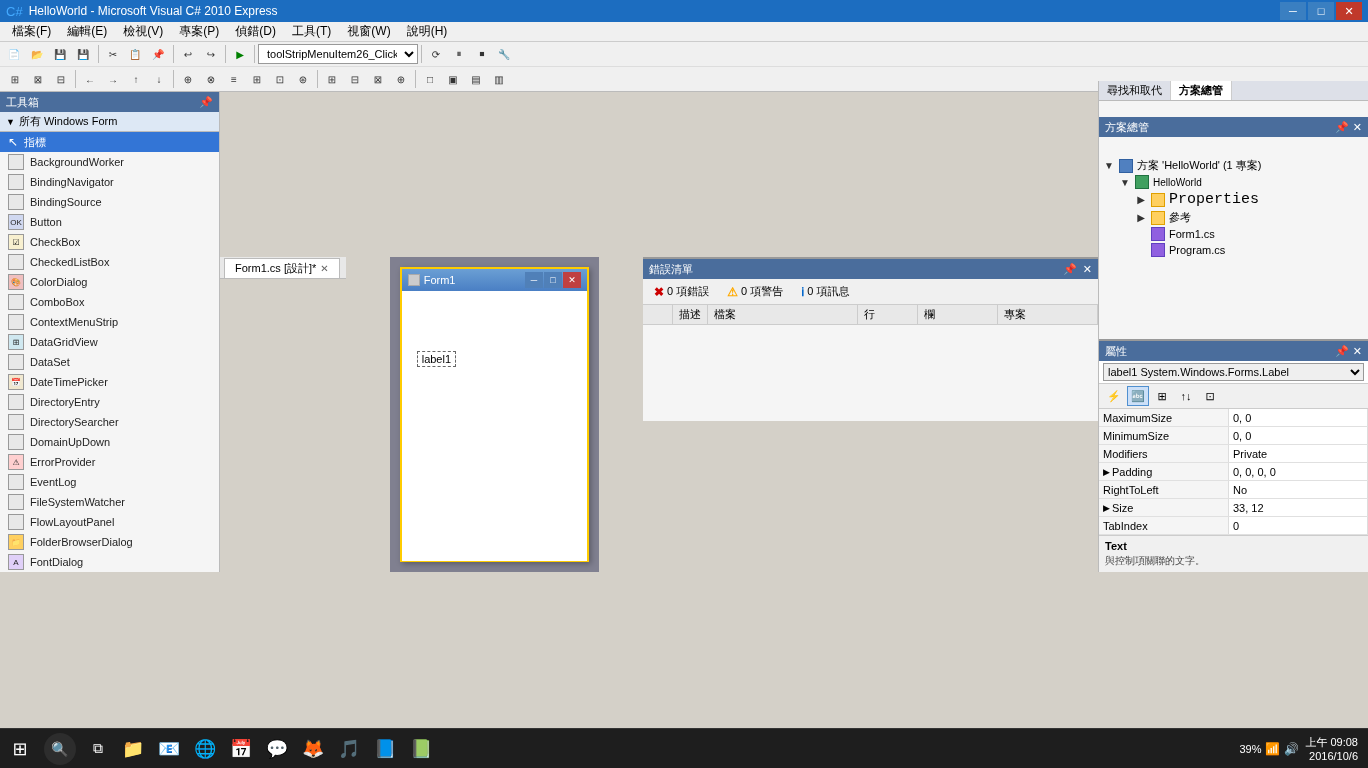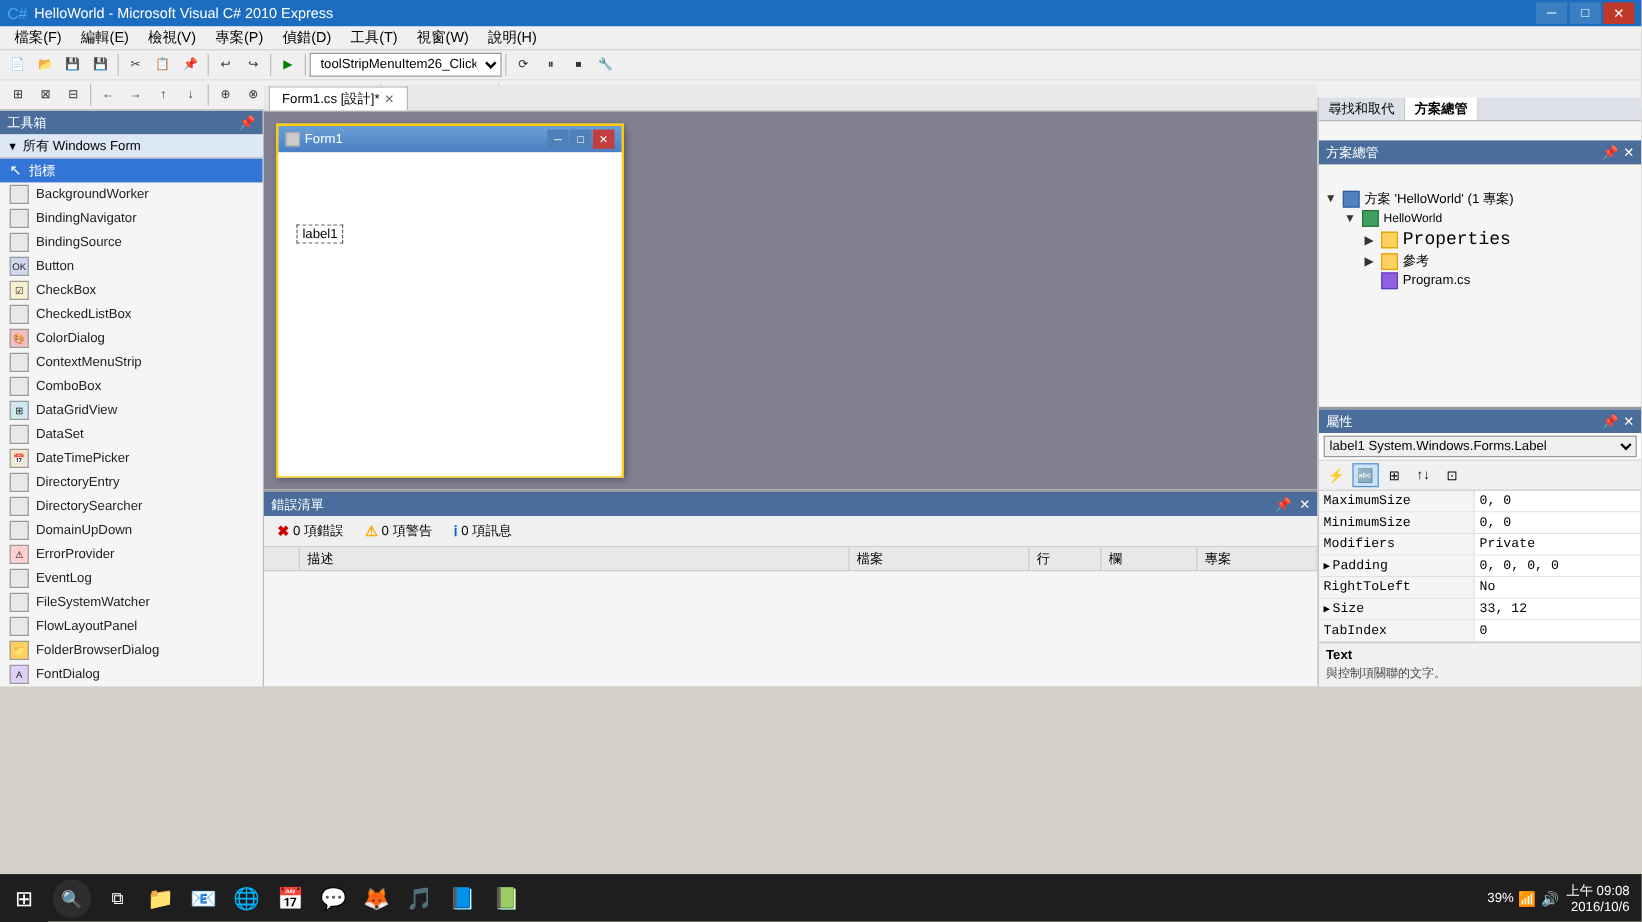--- a/index.html
+++ b/index.html
@@ -74,21 +74,21 @@
     .tree-icon-folder { background: #ffd060; border: 1px solid #e0a000; }
     .tree-icon-cs { background: #9060e0; border: 1px solid #6040c0; font-size: 8px; color: white; display: flex; align-items: center; justify-content: center; }
 
     
     .props-panel { flex: 1; display: flex; flex-direction: column; overflow: hidden; }
     .props-object-bar { background: white; border-bottom: 1px solid #ccc; padding: 2px 4px; display: flex; align-items: center; font-size: 11px; }
     .props-object-select { width: 100%; height: 18px; border: 1px solid #999; font-size: 11px; }
     .props-toolbar { display: flex; align-items: center; gap: 2px; padding: 2px 4px; background: #f0f0f0; border-bottom: 1px solid #ccc; }
     .props-tb-btn { width: 22px; height: 20px; border: 1px solid transparent; cursor: pointer; display: flex; align-items: center; justify-content: center; font-size: 11px; background: transparent; }
     .props-tb-btn.active { border-color: #5090d0; background: #cce0f8; }
-    .props-table { flex: 1; overflow-y: auto; font-size: 11px; font-family: Liberation Mono, monospace; }
+    .props-table { flex: 1; overflow-y: auto; font-size: 11px; }
     .props-row { display: grid; grid-template-columns: 130px 1fr; border-bottom: 1px solid #e0e0e0; min-height: 18px; }
     .props-cell { padding: 1px 4px; border-right: 1px solid #ddd; display: flex; align-items: center; overflow: hidden; white-space: nowrap; }
     .props-cell.expand { cursor: pointer; }
     .props-name { background: #f5f5f5; }
     .props-value { background: white; }
     .props-footer { background: #f0f0f0; border-top: 1px solid #ccc; padding: 4px 6px; font-size: 11px; }
     .props-footer-title { font-weight: bold; margin-bottom: 2px; }
     .props-footer-desc { color: #444; font-size: 10px; }
 
     
@@ -226,25 +226,25 @@
       <div class="toolbox-item">
         <span class="toolbox-icon"></span>
         <span>CheckedListBox</span>
       </div>
       <div class="toolbox-item">
         <span class="toolbox-icon" style="background:#f0c0c0;">🎨</span>
         <span>ColorDialog</span>
       </div>
       <div class="toolbox-item">
         <span class="toolbox-icon"></span>
+        <span>ComboBox</span>
+      </div>
+      <div class="toolbox-item">
+        <span class="toolbox-icon"></span>
         <span>ContextMenuStrip</span>
-      </div>
-      <div class="toolbox-item">
-        <span class="toolbox-icon"></span>
-        <span>ComboBox</span>
       </div>
       <div class="toolbox-item">
         <span class="toolbox-icon" style="background:#d0e8f0;">⊞</span>
         <span>DataGridView</span>
       </div>
       <div class="toolbox-item">
         <span class="toolbox-icon"></span>
         <span>DataSet</span>
       </div>
       <div class="toolbox-item">
@@ -284,21 +284,21 @@
         <span>FolderBrowserDialog</span>
       </div>
       <div class="toolbox-item">
         <span class="toolbox-icon" style="background:#e0d0f8;">A</span>
         <span>FontDialog</span>
       </div>
 
     </div>
   </div>
 
-  <div style="flex:1;display:flex;flex-direction:column;overflow:hidden;">
+  <div style="flex:1;display:flex;overflow:hidden;gap:44px;">
 
     <div class="tab-bar">
       <div class="tab active">
         <span>Form1.cs [設計]*</span>
         <span class="tab-close">✕</span>
       </div>
     </div>
 
     <div class="design-surface">
       <div class="form-window" style="width:290px;height:295px;">
@@ -387,20 +387,25 @@
           <span class="tree-icon tree-icon-folder"></span>
           <span style="font-size:15px;font-family:Liberation Mono, monospace;">Properties</span>
         </div>
 
         <div class="tree-item" style="padding-left:36px;">
           <span class="tree-arrow">▶</span>
           <span class="tree-icon tree-icon-folder"></span>
           <span style="font-size:11px;">參考</span>
         </div>
 
+        <div class="tree-item" style="padding-left:36px;">
+          <span class="tree-arrow" style="visibility:hidden;">▶</span>
+          <span class="tree-icon tree-icon-cs" style="background:#9060e0;border:1px solid #6040c0;"></span>
+          <span style="font-size:11px;">Form1.cs</span>
+        </div>
 
         <div class="tree-item" style="padding-left:36px;">
           <span class="tree-arrow" style="visibility:hidden;">▶</span>
           <span class="tree-icon tree-icon-cs" style="background:#9060e0;border:1px solid #6040c0;"></span>
           <span style="font-size:11px;">Program.cs</span>
         </div>
       </div>
     </div>
 
     <div class="props-panel">

